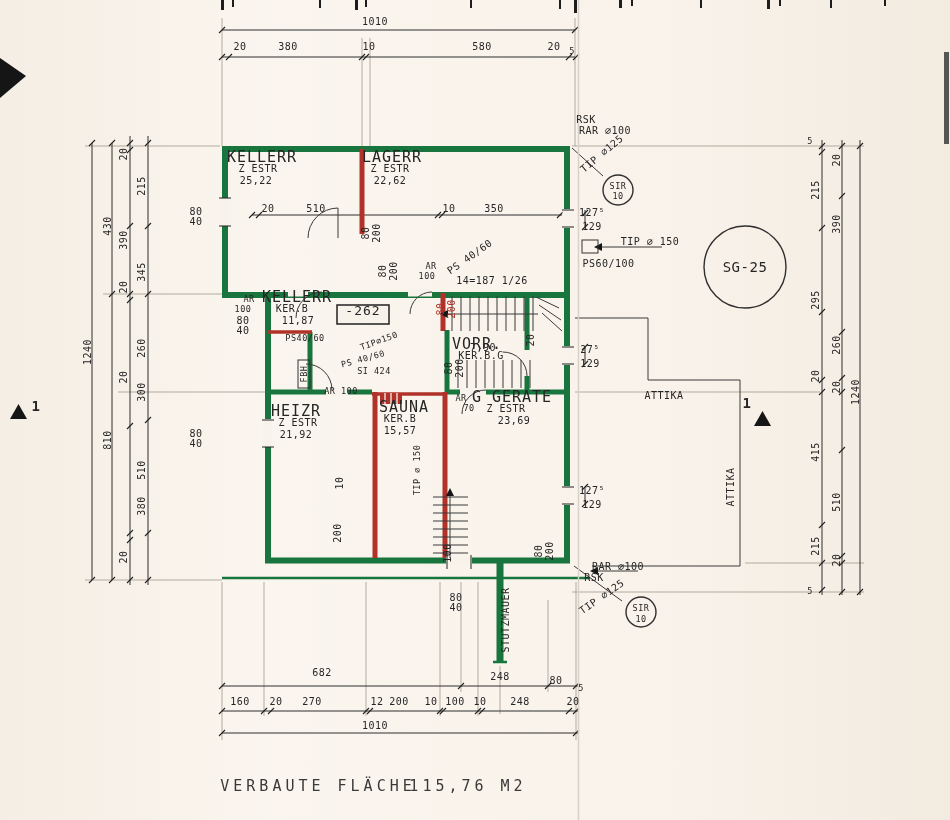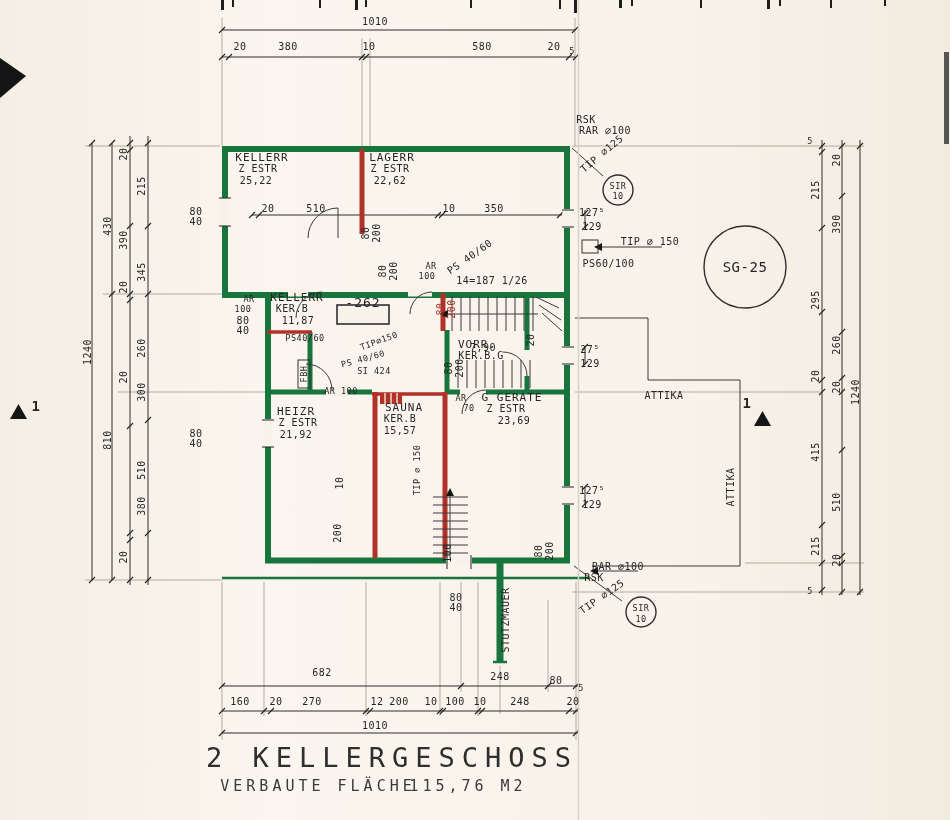--- a/index.html
+++ b/index.html
@@ -10,21 +10,21 @@
   .lbl{position:absolute;font-size:10px;line-height:1;white-space:pre;letter-spacing:.5px;
     transform:translate(-50%,-50%)}
   .v{transform:translate(-50%,-50%) rotate(-90deg)}
   .d15{transform:translate(-50%,-50%) rotate(-15deg)}
   .d20{transform:translate(-50%,-50%) rotate(-20deg)}
   .d35{transform:translate(-50%,-50%) rotate(-35deg)}
   .d40{transform:translate(-50%,-50%) rotate(-40deg)}
   .sm{font-size:8.5px}
   .lg{font-size:14px}
   .red{color:#b03228}
-  .room{font-size:11px;letter-spacing:1px}
+  .room{font-size:15px;letter-spacing:1px}
   .level{font-size:13px;letter-spacing:1px}
   .marker{font-size:14px;font-weight:bold}
   .title-h{font-size:27px;letter-spacing:7px;color:#2e2e2e}
   .title-s{font-size:15px;letter-spacing:4px;color:#3a3a3a}
 </style>
 </head>
 <body>
 
 <div class="canvas">
 
@@ -210,21 +210,21 @@
 <span class="lbl room" style="left:296px;top:411px">HEIZR</span>
 <span class="lbl" style="left:298px;top:423px">Z ESTR</span>
 <span class="lbl" style="left:296px;top:435px">21,92</span>
 <span class="lbl room" style="left:404px;top:407px">SAUNA</span>
 <span class="lbl" style="left:400px;top:419px">KER.B</span>
 <span class="lbl" style="left:400px;top:431px">15,57</span>
 <span class="lbl room" style="left:512px;top:397px">G GERATE</span>
 <span class="lbl" style="left:506px;top:409px">Z ESTR</span>
 <span class="lbl" style="left:514px;top:421px">23,69</span>
 
-<span class="lbl level" style="left:363px;top:302px">-262</span>
+<span class="lbl level" style="left:363px;top:310px">-262</span>
 <span class="lbl" style="left:492px;top:281px">14=187 1/26</span>
 
 <span class="lbl" style="left:268px;top:209px">20</span>
 <span class="lbl" style="left:316px;top:209px">510</span>
 <span class="lbl" style="left:449px;top:209px">10</span>
 <span class="lbl" style="left:494px;top:209px">350</span>
 
 <span class="lbl" style="left:196px;top:212px">80</span>
 <span class="lbl" style="left:196px;top:222px">40</span>
 <span class="lbl" style="left:196px;top:434px">80</span>
@@ -279,17 +279,16 @@
 <span class="lbl" style="left:312px;top:702px">270</span>
 <span class="lbl" style="left:377px;top:702px">12</span>
 <span class="lbl" style="left:399px;top:702px">200</span>
 <span class="lbl" style="left:431px;top:702px">10</span>
 <span class="lbl" style="left:455px;top:702px">100</span>
 <span class="lbl" style="left:480px;top:702px">10</span>
 <span class="lbl" style="left:520px;top:702px">248</span>
 <span class="lbl" style="left:573px;top:702px">20</span>
 <span class="lbl" style="left:375px;top:726px">1010</span>
 
-<span class="lbl title-h" style="left:392px;top:757px">2 KELLERGESCHOSS</span>
 <span class="lbl title-s" style="left:318px;top:786px">VERBAUTE FLÄCHE</span>
 <span class="lbl title-s" style="left:468px;top:786px">115,76 M2</span>
 
 </div>
 
 </body></html>

